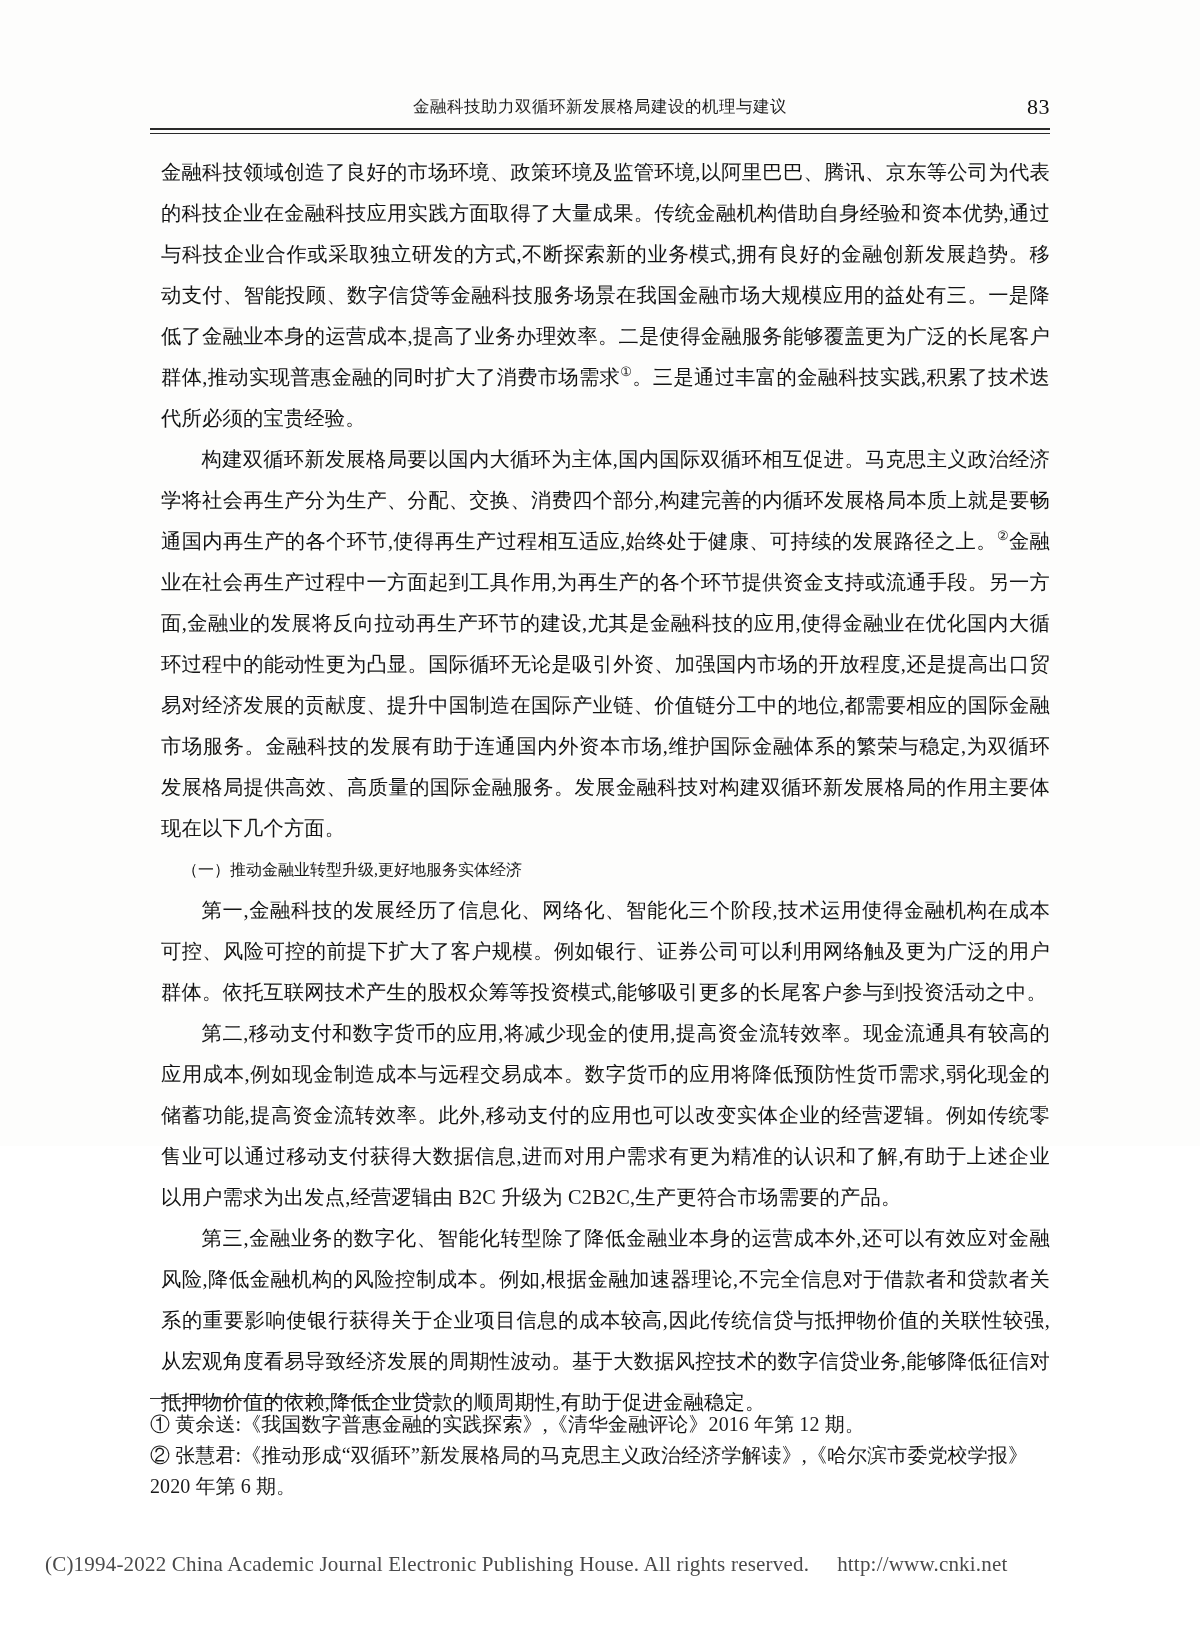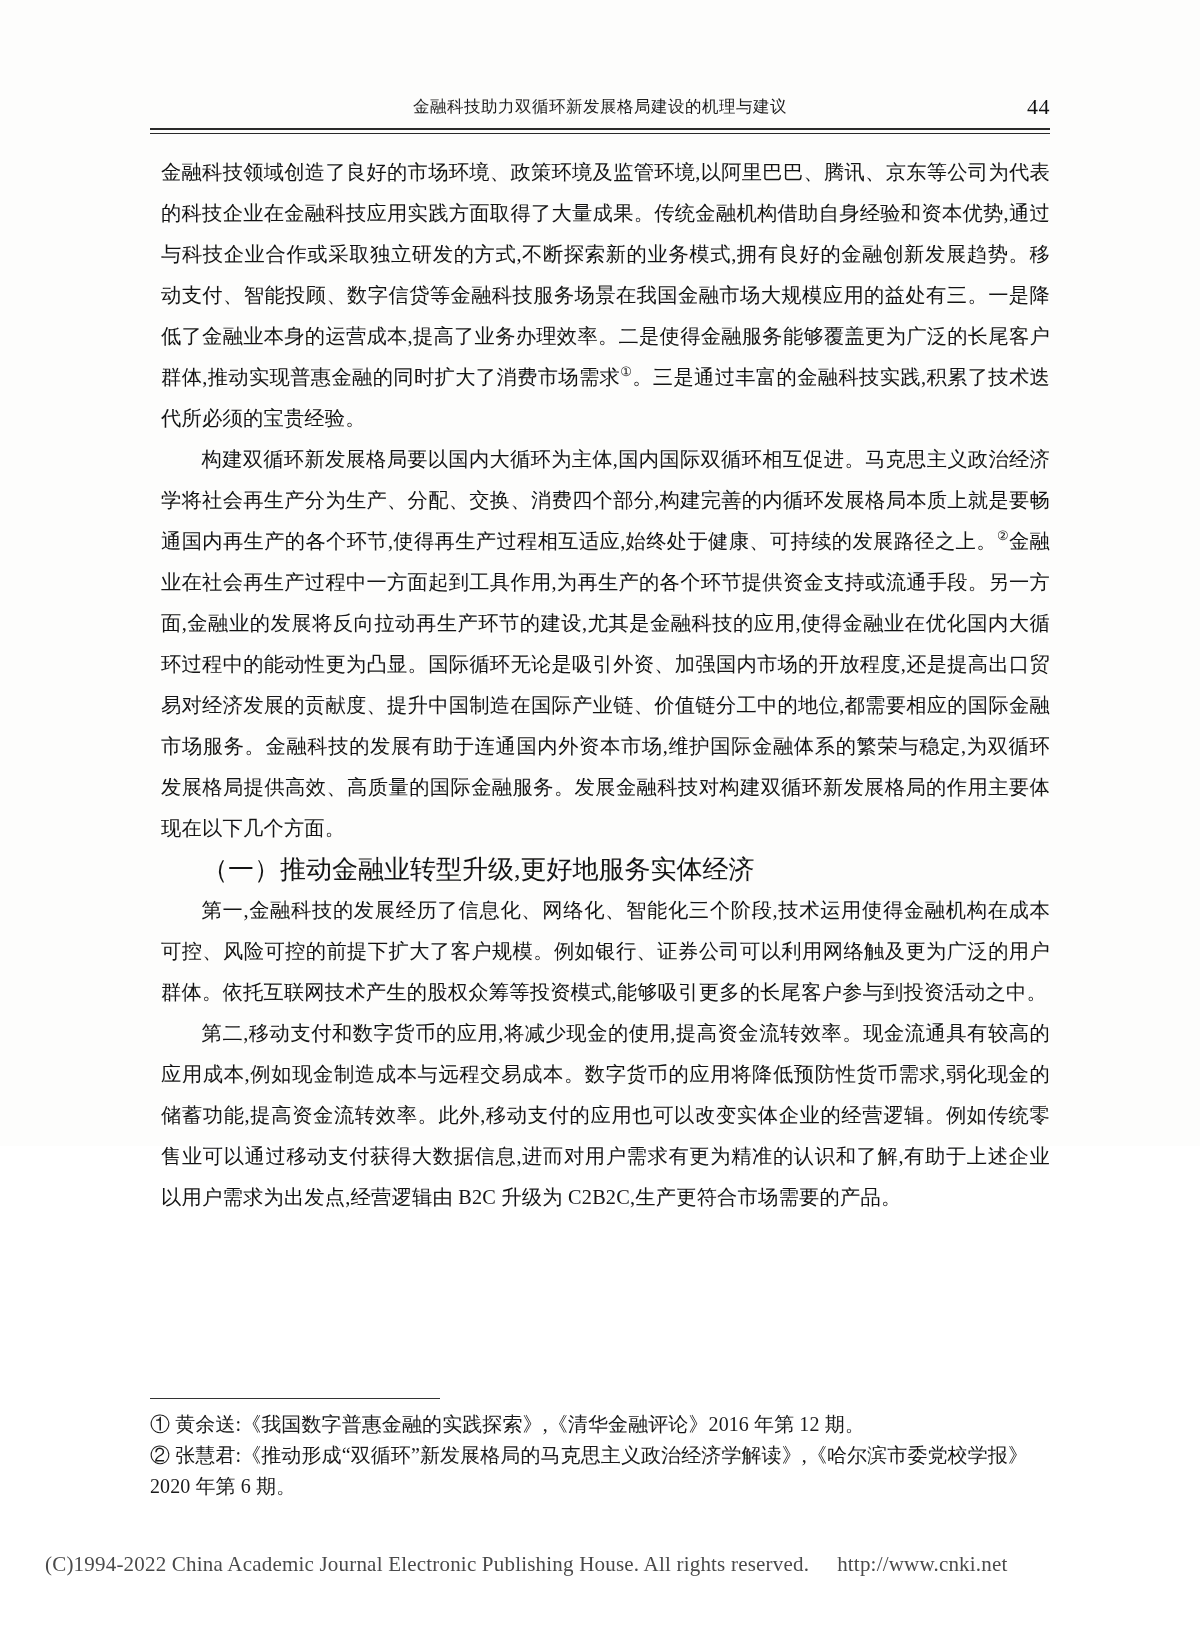--- a/index.html
+++ b/index.html
@@ -62,21 +62,21 @@
     margin: 0 0 0 11px;
     text-align: justify;
     text-justify: inter-ideograph;
     letter-spacing: 0.2px;
     color: #141414;
   }
   p.indent {
     text-indent: 2em;
   }
   .sub-head {
-    font-size: 26px;
+    font-size: 16px;
     line-height: 41px;
     margin: 0;
     text-indent: 2em;
     color: #141414;
   }
   sup.note {
     font-size: 13px;
     vertical-align: super;
     line-height: 0;
   }
@@ -115,34 +115,35 @@
 </style>
 </head>
 <body>
 
 <div class="page">
 
   <div class="content">
 
     <div class="runhead">
       <span class="runhead-title">金融科技助力双循环新发展格局建设的机理与建议</span>
-      <span class="page-number">44</span>
+      <span class="page-number">83</span>
     </div>
     <div class="rule-double"></div>
 
     <p class="body-par"><span>金融科技领域创造了良好的市场环境、政策环境及监管环境,以阿里巴巴、腾讯、京东等公司为代表的科技企业在金融科技应用实践方面取得了大量成果。传统金融机构借助自身经验和资本优势,通过与科技企业合作或采取独立研发的方式,不断探索新的业务模式,拥有良好的金融创新发展趋势。移动支付、智能投顾、数字信贷等金融科技服务场景在我国金融市场大规模应用的益处有三。一是降低了金融业本身的运营成本,提高了业务办理效率。二是使得金融服务能够覆盖更为广泛的长尾客户群体,推动实现普惠金融的同时扩大了消费市场需求</span><sup class="note">①</sup><span>。三是通过丰富的金融科技实践,积累了技术迭代所必须的宝贵经验。</span></p>
 
     <p class="body-par indent"><span>构建双循环新发展格局要以国内大循环为主体,国内国际双循环相互促进。马克思主义政治经济学将社会再生产分为生产、分配、交换、消费四个部分,构建完善的内循环发展格局本质上就是要畅通国内再生产的各个环节,使得再生产过程相互适应,始终处于健康、可持续的发展路径之上。</span><sup class="note">②</sup><span>金融业在社会再生产过程中一方面起到工具作用,为再生产的各个环节提供资金支持或流通手段。另一方面,金融业的发展将反向拉动再生产环节的建设,尤其是金融科技的应用,使得金融业在优化国内大循环过程中的能动性更为凸显。国际循环无论是吸引外资、加强国内市场的开放程度,还是提高出口贸易对经济发展的贡献度、提升中国制造在国际产业链、价值链分工中的地位,都需要相应的国际金融市场服务。金融科技的发展有助于连通国内外资本市场,维护国际金融体系的繁荣与稳定,为双循环发展格局提供高效、高质量的国际金融服务。发展金融科技对构建双循环新发展格局的作用主要体现在以下几个方面。</span></p>
 
     <p class="sub-head">（一）推动金融业转型升级,更好地服务实体经济</p>
 
     <p class="body-par indent">第一,金融科技的发展经历了信息化、网络化、智能化三个阶段,技术运用使得金融机构在成本可控、风险可控的前提下扩大了客户规模。例如银行、证券公司可以利用网络触及更为广泛的用户群体。依托互联网技术产生的股权众筹等投资模式,能够吸引更多的长尾客户参与到投资活动之中。</p>
 
     <p class="body-par indent">第二,移动支付和数字货币的应用,将减少现金的使用,提高资金流转效率。现金流通具有较高的应用成本,例如现金制造成本与远程交易成本。数字货币的应用将降低预防性货币需求,弱化现金的储蓄功能,提高资金流转效率。此外,移动支付的应用也可以改变实体企业的经营逻辑。例如传统零售业可以通过移动支付获得大数据信息,进而对用户需求有更为精准的认识和了解,有助于上述企业以用户需求为出发点,经营逻辑由 B2C 升级为 C2B2C,生产更符合市场需要的产品。</p>
 
+    <p class="body-par indent">第三,金融业务的数字化、智能化转型除了降低金融业本身的运营成本外,还可以有效应对金融风险,降低金融机构的风险控制成本。例如,根据金融加速器理论,不完全信息对于借款者和贷款者关系的重要影响使银行获得关于企业项目信息的成本较高,因此传统信贷与抵押物价值的关联性较强,从宏观角度看易导致经济发展的周期性波动。基于大数据风控技术的数字信贷业务,能够降低征信对抵押物价值的依赖,降低企业贷款的顺周期性,有助于促进金融稳定。</p>
 
 
   </div>
 
   <div class="footnote-area">
     <div class="footnote-rule"></div>
     <p class="footnote">① 黄余送:《我国数字普惠金融的实践探索》,《清华金融评论》2016 年第 12 期。</p>
     <p class="footnote">② 张慧君:《推动形成“双循环”新发展格局的马克思主义政治经济学解读》,《哈尔滨市委党校学报》2020 年第 6 期。</p>
   </div>
 

